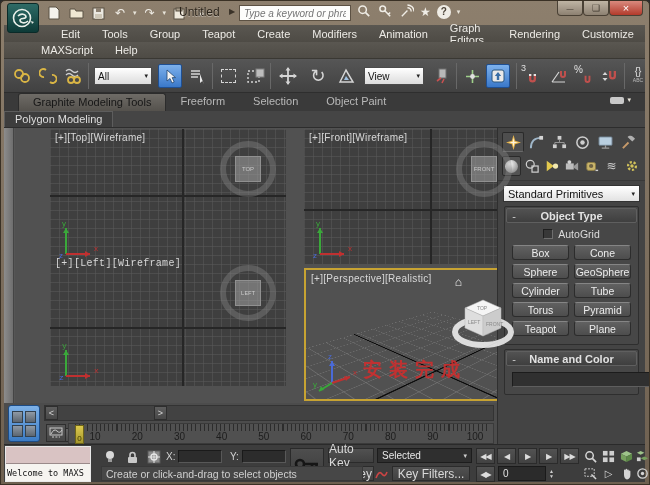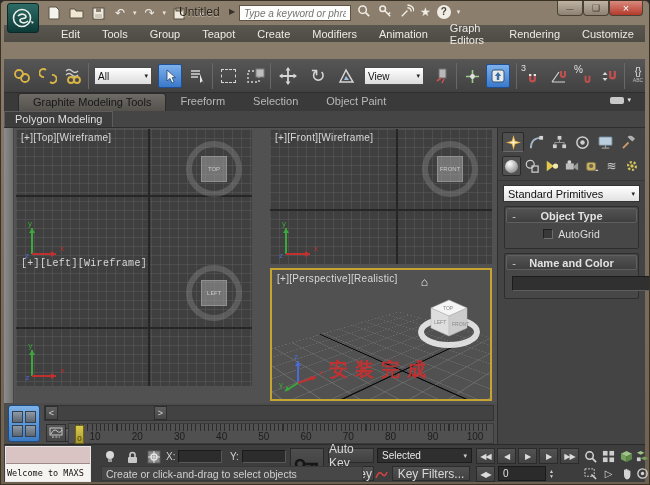--- a/index.html
+++ b/index.html
@@ -46,21 +46,21 @@
   .ribmin { margin-left:auto; margin-right:14px; display:flex; align-items:center; gap:3px; padding-bottom:4px; }
   .ribsub { position:absolute; left:3px; right:4px; top:110px; height:17px; background:#454545; border-bottom:1px solid #2d2d2d; display:flex; }
   .subtab { background:#3d3d3d; border:1px solid #5d5d5d; border-bottom:none; color:#dedede; font-size:11px; padding:1px 10px 0; }
 
   
   .workspace { position:absolute; left:3px; right:4px; top:127px; height:275px; background:#565656; }
   .lstrip { position:absolute; left:0; top:0; width:10px; height:100%; background:linear-gradient(90deg,#8c8c8c,#6e6e6e); border-right:1px solid #454545; }
   .vparea { position:absolute; left:11px; right:148px; top:0; bottom:0; background:#515151; }
   .vp { position:absolute; background-color:#3f3f3f; overflow:hidden;
         background-image:linear-gradient(rgba(90,90,90,.55) 1px, transparent 1px), linear-gradient(90deg, rgba(90,90,90,.55) 1px, transparent 1px);
-        background-size:9px 9px; }
+        background-size:9px 9px;margin-left:34px; }
   .vplabel { position:absolute; left:5px; top:3px; font-size:10px; color:#d8d8d8; z-index:4; letter-spacing:.3px; }
   .axline-h { position:absolute; left:0; right:0; height:2px; background:#262626; }
   .axline-v { position:absolute; top:0; bottom:0; width:2px; background:#262626; }
   .vcube { position:absolute; width:56px; height:56px; border:6px solid rgba(140,140,140,.38); border-radius:50%; z-index:3; }
   .vcube .face { position:absolute; inset:9px; background:rgba(160,160,160,.55); border:1px solid #909090; display:flex; align-items:center; justify-content:center; font-size:6px; color:#c9c9c9; }
   .vp-persp { border:2px solid #c7a332; background:linear-gradient(#404040,#262626); }
   .pgridwrap { position:absolute; inset:0; overflow:hidden; }
   .pgrid { position:absolute; left:-30px; top:-60px; width:300px; height:300px;
            background-image:linear-gradient(rgba(120,120,120,.7) 1px, transparent 1px), linear-gradient(90deg, rgba(120,120,120,.7) 1px, transparent 1px);
            background-size:24px 24px;
@@ -209,20 +209,24 @@
     <span class="mi">Tools</span>
     <span class="mi">Group</span>
     <span class="mi">Teapot</span>
     <span class="mi">Create</span>
     <span class="mi">Modifiers</span>
     <span class="mi">Animation</span>
     <span class="mi">Graph Editors</span>
     <span class="mi">Rendering</span>
     <span class="mi">Customize</span>
   </div>
+  <div class="menubar r2">
+    <span class="mi">MAXScript</span>
+    <span class="mi">Help</span>
+  </div>
 
   <div class="toolbar">
     <span class="titem" style="left:6px;">
       <svg width="18" height="16" viewBox="0 0 18 16">
           <ellipse cx="6" cy="6" rx="4" ry="4" fill="none" stroke="#d9b545" stroke-width="1.8"></ellipse>
           <ellipse cx="12" cy="10" rx="4" ry="4" fill="none" stroke="#d9b545" stroke-width="1.8"></ellipse>
         </svg>
     </span>
     <span class="titem" style="left:32px;">
       <svg width="18" height="16" viewBox="0 0 18 16">
@@ -538,20 +542,32 @@
       </div>
 
       <div class="rollout">
         <div class="rhead">
           <span class="minus">-</span>
           <span class="rtitle">Object Type</span>
         </div>
         <div class="agrow">
           <span class="chk"></span>
           <span>AutoGrid</span>
+        </div>
+        <div class="objgrid">
+          <span class="obtn">Box</span>
+          <span class="obtn">Cone</span>
+          <span class="obtn">Sphere</span>
+          <span class="obtn">GeoSphere</span>
+          <span class="obtn">Cylinder</span>
+          <span class="obtn">Tube</span>
+          <span class="obtn">Torus</span>
+          <span class="obtn">Pyramid</span>
+          <span class="obtn">Teapot</span>
+          <span class="obtn">Plane</span>
         </div>
       </div>
 
       <div class="rollout">
         <div class="rhead">
           <span class="minus">-</span>
           <span class="rtitle">Name and Color</span>
         </div>
         <div class="ncrow">
           <input class="nameinput" value="" style="">

